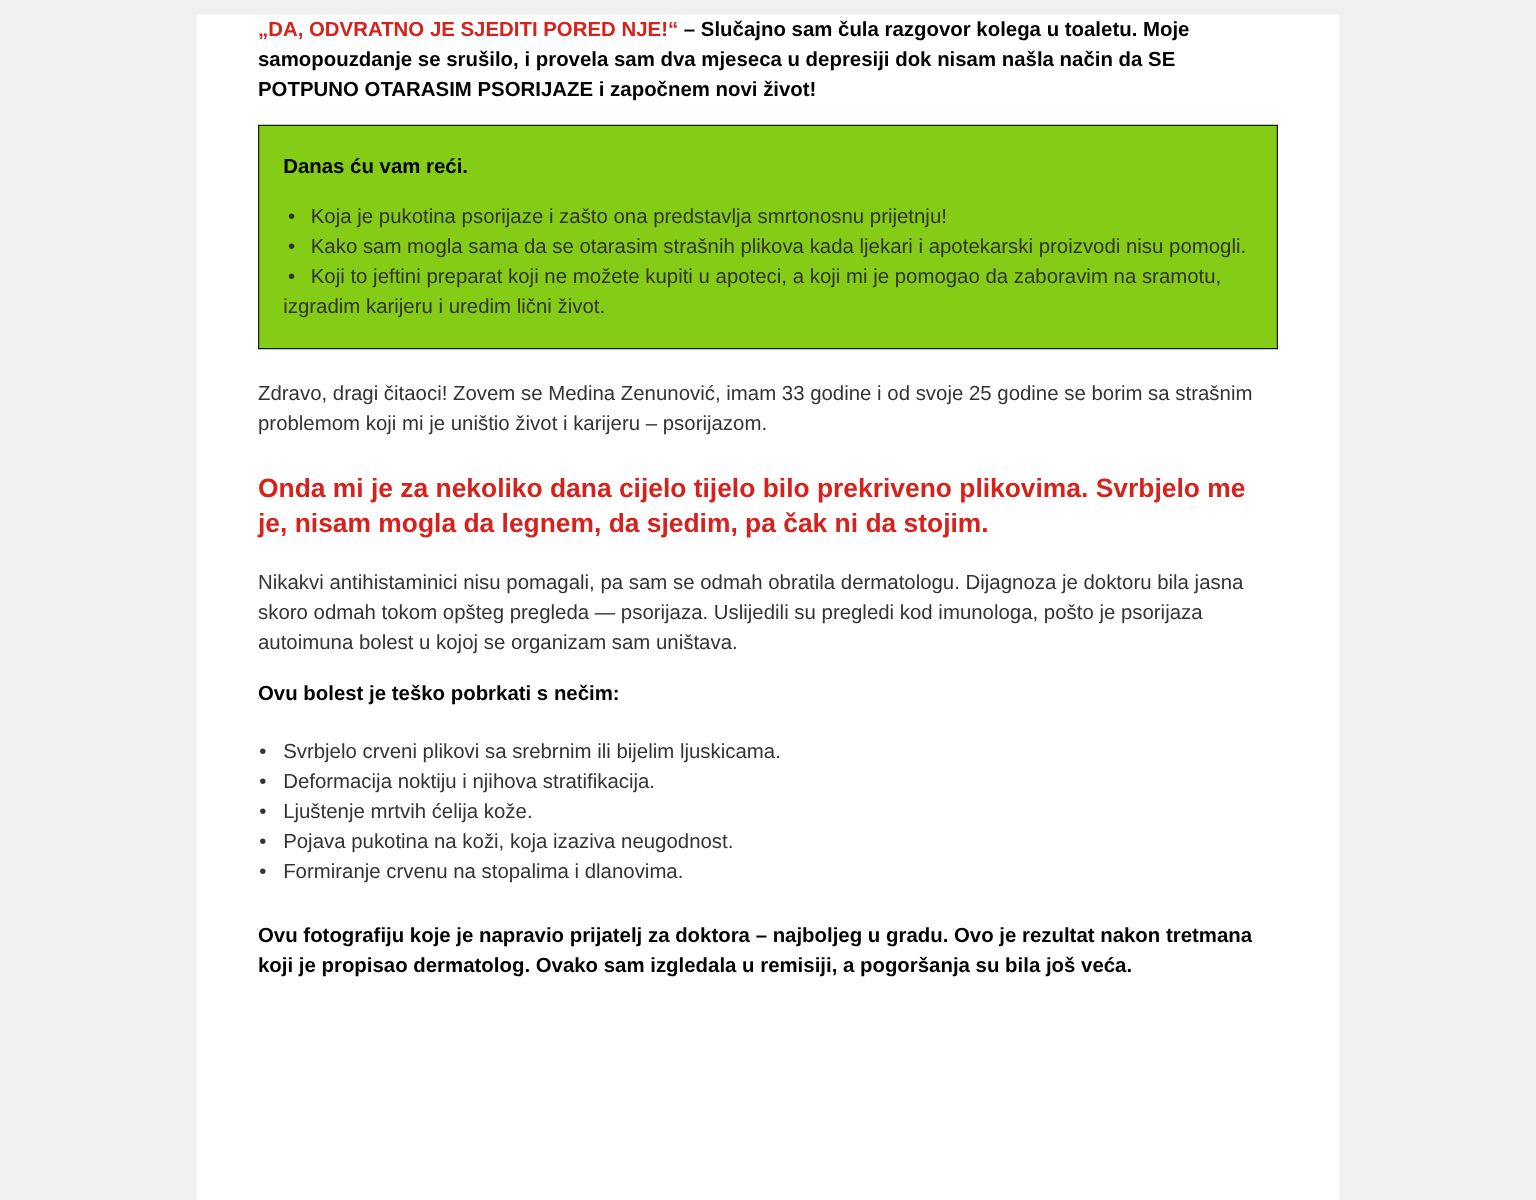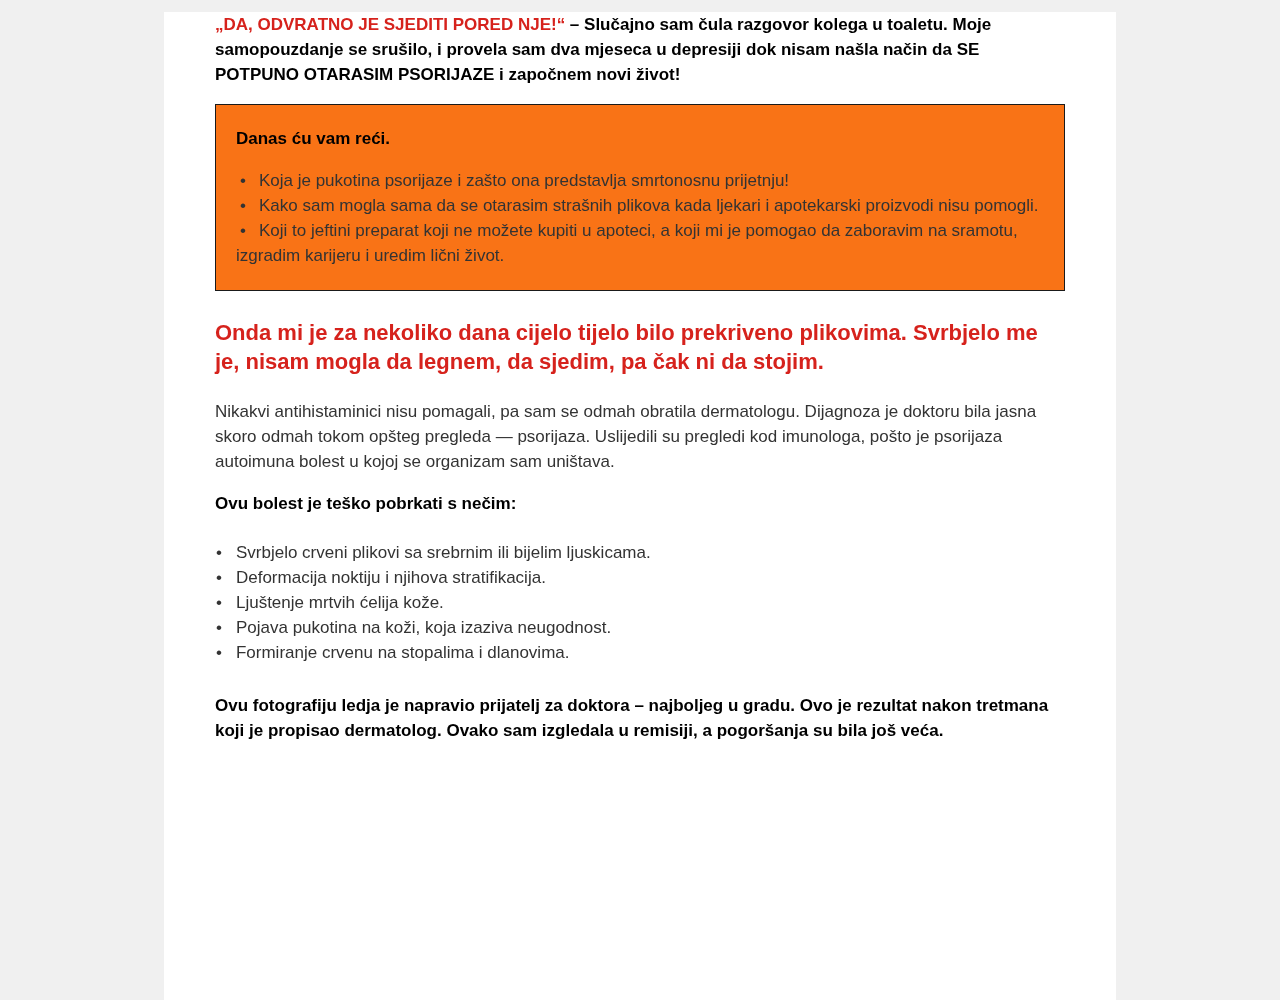--- a/index.html
+++ b/index.html
@@ -27,21 +27,21 @@
     margin-top: -5px;
     color: #333333;
     font-size: 17px;
     line-height: 25px;
   }
   .content p { margin: 17px 0; }
   .bold { font-weight: bold; color: #000000; }
   .red  { color: #d6221c; }
 
   .info-box {
-    background: #f97316;
+    background: #84cc16;
     border: 1px solid #1a1a1a;
     padding: 21px 20px 22px 20px;
     margin: 14px 0 24px 0;
   }
   .info-box .box-title {
     margin: 0 0 17px 0;
     font-weight: bold;
     color: #000000;
   }
   ul.flat-list {
@@ -77,34 +77,35 @@
 
       <div class="info-box">
         <p class="box-title">Danas ću vam reći.</p>
         <ul class="flat-list">
           <li>Koja je pukotina psorijaze i zašto ona predstavlja smrtonosnu prijetnju!</li>
           <li>Kako sam mogla sama da se otarasim strašnih plikova kada ljekari i apotekarski proizvodi nisu pomogli.</li>
           <li>Koji to jeftini preparat koji ne možete kupiti u apoteci, a koji mi je pomogao da zaboravim na sramotu, izgradim karijeru i uredim lični život.</li>
         </ul>
       </div>
 
+      <p>Zdravo, dragi čitaoci! Zovem se Medina Zenunović, imam 33 godine i od svoje 25 godine se borim sa strašnim problemom koji mi je uništio život i karijeru – psorijazom.</p>
 
 
       <h2 class="red-heading">Onda mi je za nekoliko dana cijelo tijelo bilo prekriveno plikovima. Svrbjelo me je, nisam mogla da legnem, da sjedim, pa čak ni da stojim.</h2>
 
       <p>Nikakvi antihistaminici nisu pomagali, pa sam se odmah obratila dermatologu. Dijagnoza je doktoru bila jasna skoro odmah tokom opšteg pregleda — psorijaza. Uslijedili su pregledi kod imunologa, pošto je psorijaza autoimuna bolest u kojoj se organizam sam uništava.</p>
 
       <p class="bold subhead">Ovu bolest je teško pobrkati s nečim:</p>
 
       <ul class="flat-list symptoms-list">
         <li>Svrbjelo crveni plikovi sa srebrnim ili bijelim ljuskicama.</li>
         <li>Deformacija noktiju i njihova stratifikacija.</li>
         <li>Ljuštenje mrtvih ćelija kože.</li>
         <li>Pojava pukotina na koži, koja izaziva neugodnost.</li>
         <li>Formiranje crvenu na stopalima i dlanovima.</li>
       </ul>
 
 
-      <p class="bold">Ovu fotografiju ledja je napravio prijatelj za doktora – najboljeg u gradu. Ovo je rezultat nakon tretmana koji je propisao dermatolog. Ovako sam izgledala u remisiji, a pogoršanja su bila još veća.</p>
+      <p class="bold">Ovu fotografiju koje je napravio prijatelj za doktora – najboljeg u gradu. Ovo je rezultat nakon tretmana koji je propisao dermatolog. Ovako sam izgledala u remisiji, a pogoršanja su bila još veća.</p>
 
     </article>
   </div>
 </div>
 
 </body></html>

